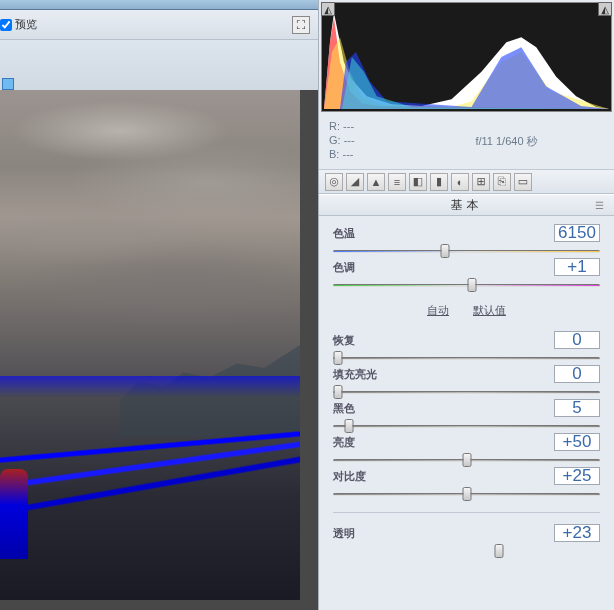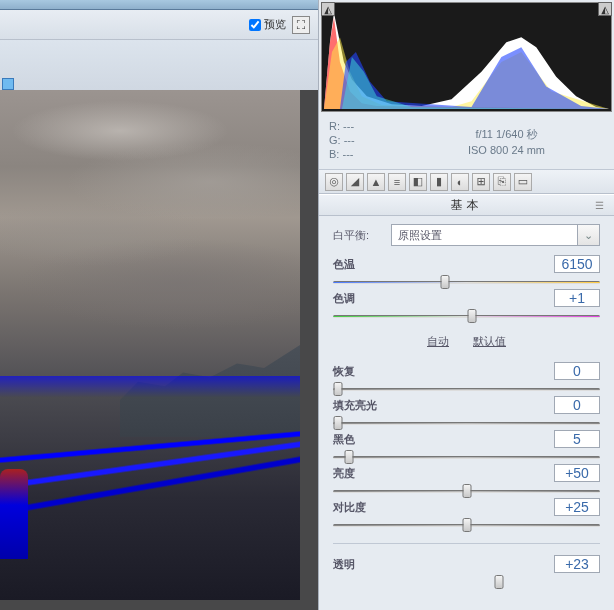--- a/index.html
+++ b/index.html
@@ -26,25 +26,24 @@
     .titlebar-strip {
       height: 10px;
       background: linear-gradient(#a8c8e0, #8fb0cc);
       border-bottom: 1px solid #5a7a9a;
     }
     .preview-header {
       height: 30px;
       background: linear-gradient(#e8edf3, #d8dfe8);
       display: flex;
       align-items: center;
-      justify-content: flex-end;
+      justify-content: space-between;
       padding-right: 8px;
       gap: 6px;
       border-bottom: 1px solid #b8c0cc;
-      padding-left: 24px;
     }
     .preview-check {
       display: flex;
       align-items: center;
       gap: 3px;
     }
     .preview-check input { width: 12px; height: 12px; }
     .fullscreen-icon {
       width: 18px; height: 18px;
       border: 1px solid #888;
@@ -233,21 +232,21 @@
     .slider-head {
       display: flex; justify-content: space-between; align-items: center;
     }
     .slider-label { color: #556; font-weight: bold; }
     .slider-value {
       width: 46px;
       height: 18px;
       border: 1px solid #a0a8b4;
       background: #fff;
       text-align: center;
-      font-size: 14px;
+      font-size: 17px;
       color: #3a6aaa;
       line-height: 16px;
     }
     .slider-track {
       position: relative;
       height: 14px;
       display: flex;
       align-items: center;
     }
     .track-line {
@@ -327,21 +326,20 @@
     </div>
 
     <div class="exif-strip">
       <div class="exif-col exif-rgb">
         <div><span>R:</span> <span>---</span></div>
         <div><span>G:</span> <span>---</span></div>
         <div><span>B:</span> <span>---</span></div>
       </div>
       <div class="exif-col exif-right">
         <div>f/11  1/640 秒</div>
-        <div>ISO 800   24 mm</div>
       </div>
     </div>
 
     <div class="icon-strip" id="icon-strip">
         <div class="icon-btn">◎</div>
         <div class="icon-btn">◢</div>
         <div class="icon-btn">▲</div>
         <div class="icon-btn">≡</div>
         <div class="icon-btn">◧</div>
         <div class="icon-btn">▮</div>
@@ -350,29 +348,20 @@
         <div class="icon-btn">⎘</div>
         <div class="icon-btn">▭</div>
       </div>
 
     <div class="panel-header">
       <span>基本</span>
       <span class="panel-menu">☰</span>
     </div>
 
     <div class="panel-body">
-      <div class="wb-row">
-        <span class="wb-label">白平衡:</span>
-        <div style="display:flex; flex:1;">
-          <div class="wb-select">
-            <span>原照设置</span>
-          </div>
-          <div class="wb-dd">⌄</div>
-        </div>
-      </div>
 
       <div id="sliders-top">
           <div class="slider-row">
             <div class="slider-head">
               <span class="slider-label">色温</span>
               <div class="slider-value">6150</div>
             </div>
             <div class="slider-track">
               <div class="track-line track-temp"></div>
               <div class="thumb" style="left: 42%;"></div>

